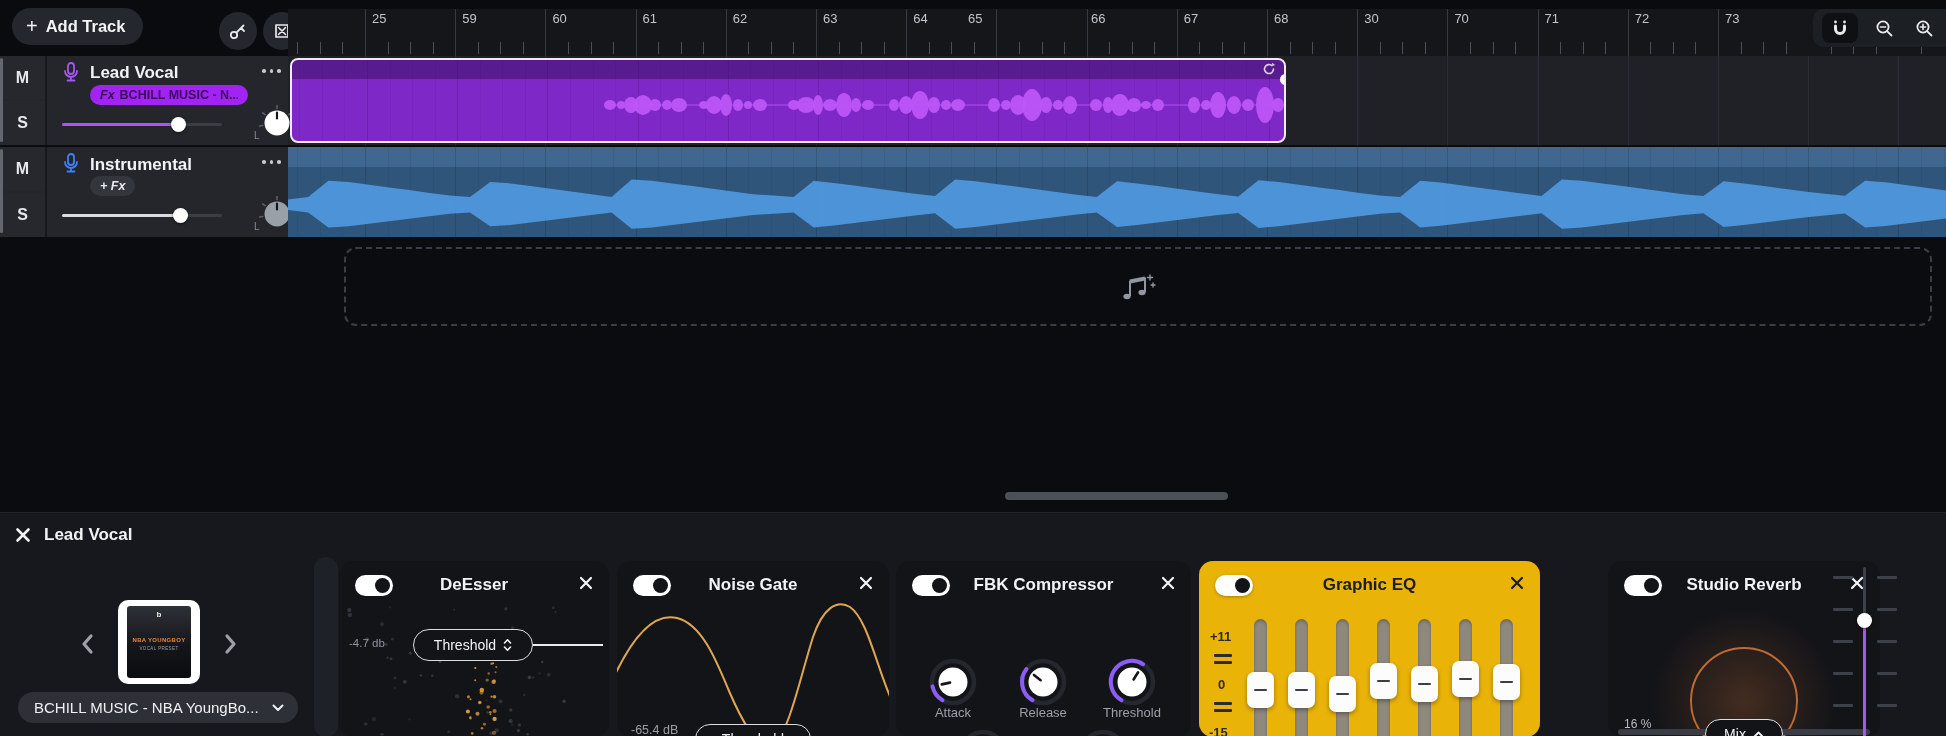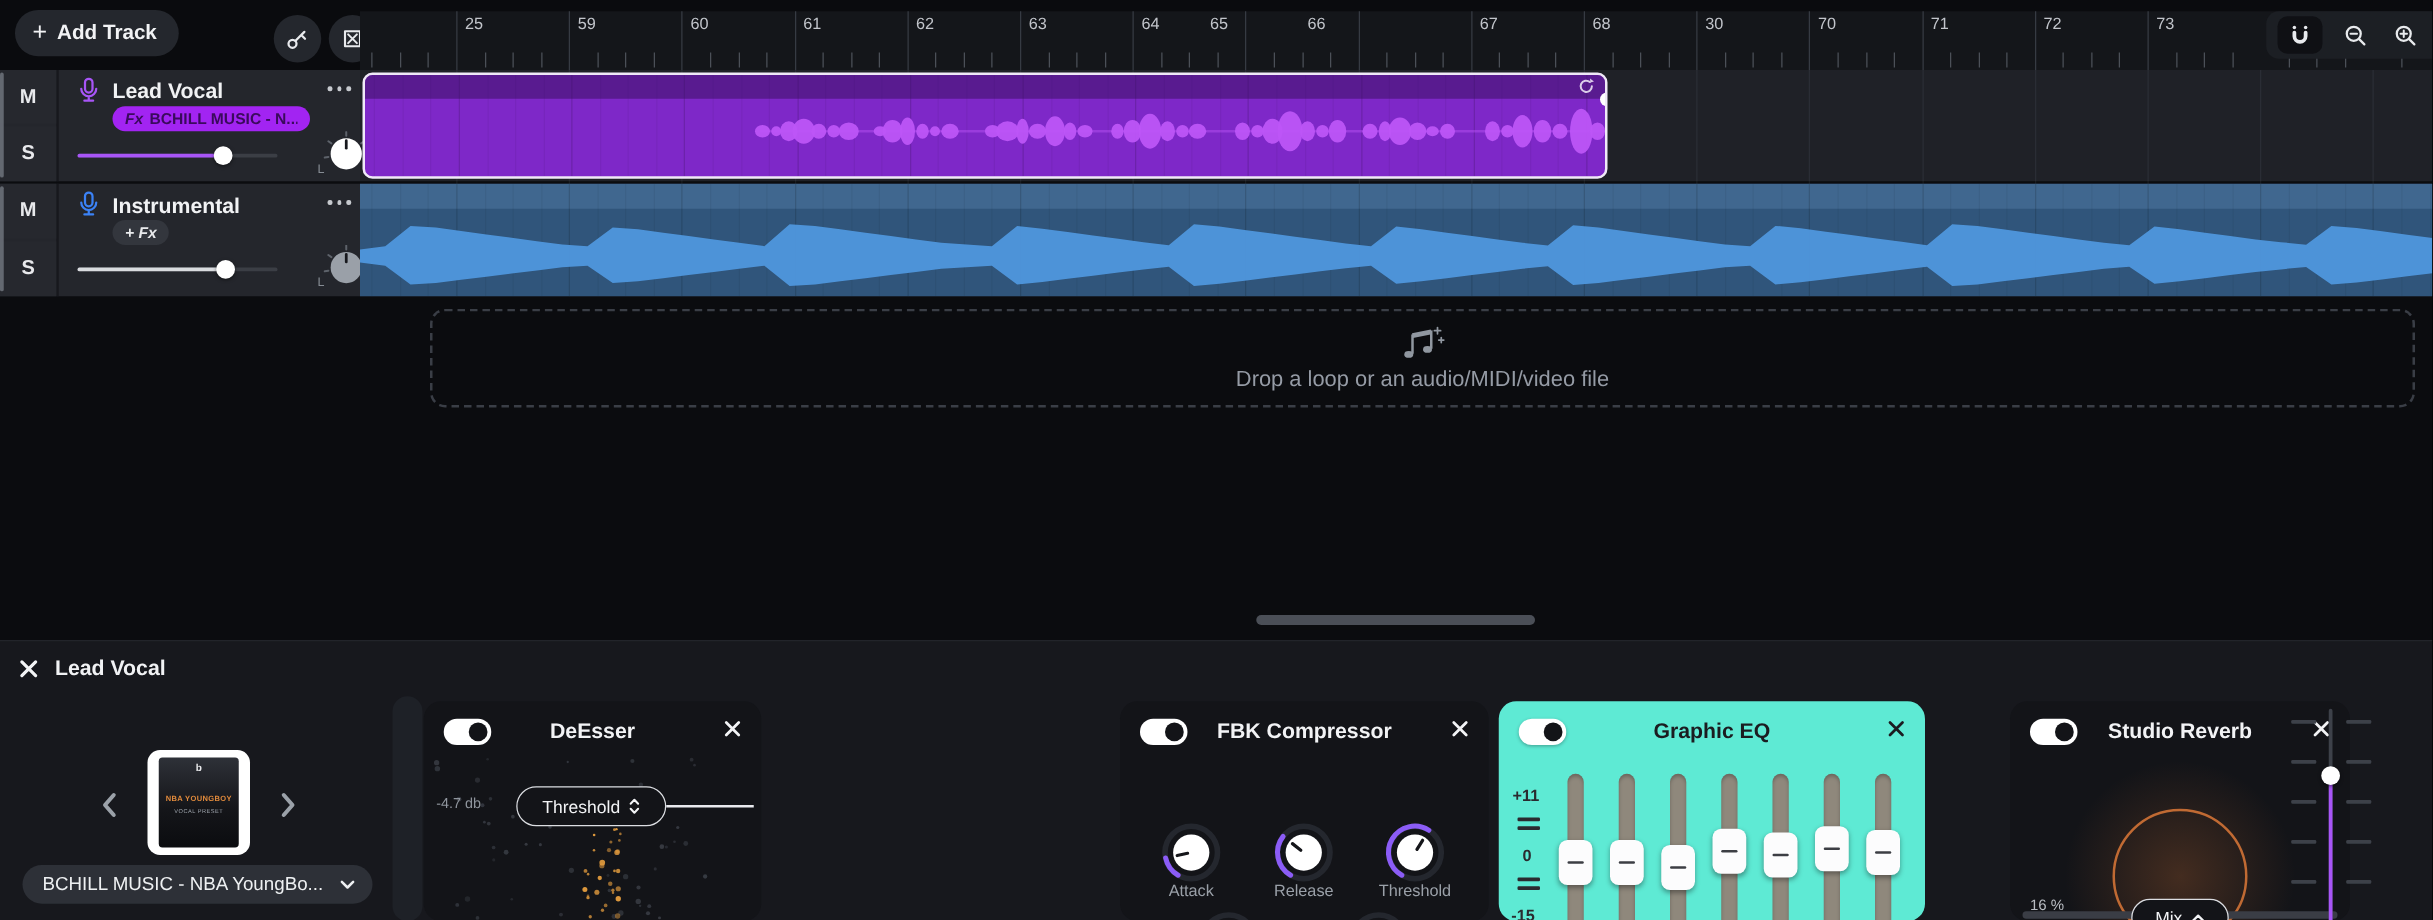--- a/index.html
+++ b/index.html
@@ -66,21 +66,21 @@
              display:flex;flex-direction:column;align-items:center;overflow:hidden;}
   .art-brand{font-size:8px;font-weight:700;color:#e9eaec;margin-top:4px;}
   .art-title{font-size:6px;font-weight:700;color:#e08a3c;letter-spacing:.3px;margin-top:18px;white-space:nowrap;}
   .art-sub{font-size:4.5px;color:#9aa0a8;margin-top:3px;letter-spacing:.4px;}
   .carousel-chev{top:116px;width:26px;height:30px;display:flex;align-items:center;justify-content:center;}
   .preset-dd{left:18px;top:179px;width:280px;height:31px;border-radius:16px;background:#2d3037;
              display:flex;align-items:center;padding:0 14px 0 16px;box-sizing:border-box;gap:8px;}
   .preset-dd span{font-size:15px;color:#eef0f2;white-space:nowrap;overflow:hidden;flex:1;}
   .rack-strip{left:314px;top:44px;width:24px;height:180px;background:#1e2127;border-radius:12px;}
   .fx-card{top:48px;height:176px;border-radius:14px;background:#131418;overflow:hidden;}
-  .fx-card.light{background:#5eead4;}
+  .fx-card.light{background:#eab308;}
   .fx-title{position:absolute;top:14px;left:0;right:0;text-align:center;font-size:17px;font-weight:700;color:#f2f3f5;}
   .fx-card.light .fx-title{color:#1b1c20;}
   .toggle{position:absolute;left:16px;top:14px;width:38px;height:21px;border-radius:11px;background:#fff;}
   .toggle i{position:absolute;right:3px;top:3px;width:15px;height:15px;border-radius:50%;background:#131418;}
   .fx-close{position:absolute;right:14px;top:13px;width:18px;height:18px;}
   .pill{position:absolute;border:1.5px solid #dcdee2;border-radius:16px;background:#131418;
         display:flex;align-items:center;justify-content:center;gap:7px;font-size:14px;color:#f2f3f5;box-sizing:border-box;}
   .readout{position:absolute;font-size:11.5px;color:#8f959d;}
   .knob-label{position:absolute;font-size:13px;color:#9aa0a8;text-align:center;width:80px;}
   .eq-scale{position:absolute;font-size:13px;font-weight:700;color:#2a2b2f;}
@@ -128,21 +128,21 @@
         <div class="bar-num" style="left: 354.6px;">61</div>
         <div class="bar-line" style="left: 437.8px;"></div>
         <div class="bar-num" style="left: 444.8px;">62</div>
         <div class="bar-line" style="left: 528px;"></div>
         <div class="bar-num" style="left: 535px;">63</div>
         <div class="bar-line" style="left: 618.2px;"></div>
         <div class="bar-num" style="left: 625.2px;">64</div>
         <div class="bar-line" style="left: 708.4px;"></div>
         <div class="bar-num" style="left: 680px;">65</div>
         <div class="bar-line" style="left: 798.6px;"></div>
-        <div class="bar-num" style="left: 758px;">66</div>
+        <div class="bar-num" style="left: 803px;">66</div>
         <div class="bar-line" style="left: 888.8px;"></div>
         <div class="bar-num" style="left: 895.8px;">67</div>
         <div class="bar-line" style="left: 979px;"></div>
         <div class="bar-num" style="left: 986px;">68</div>
         <div class="bar-line" style="left: 1069.2px;"></div>
         <div class="bar-num" style="left: 1076.2px;">30</div>
         <div class="bar-line" style="left: 1159.4px;"></div>
         <div class="bar-num" style="left: 1166.4px;">70</div>
         <div class="bar-line" style="left: 1249.6px;"></div>
         <div class="bar-num" style="left: 1256.6px;">71</div>
@@ -517,21 +517,20 @@
   </div>
 
   <div class="abs dropzone">
     <svg width="36" height="28" viewBox="0 0 36 28">
       <path d="M10 23 V8.5 L25 5.5 V19" fill="none" stroke="#9097a0" stroke-width="2"></path>
       <path d="M10 8.5 L25 5.5" stroke="#9097a0" stroke-width="4"></path>
       <ellipse cx="7" cy="23.5" rx="3.6" ry="2.7" fill="#9097a0"></ellipse>
       <ellipse cx="22" cy="19.5" rx="3.6" ry="2.7" fill="#9097a0"></ellipse>
       <path d="M30 2 v5 M27.5 4.5 h5 M33 10 v4 M31 12 h4" stroke="#9097a0" stroke-width="1.4" stroke-linecap="round"></path>
     </svg>
-    <div class="dz-text">Drop a loop or an audio/MIDI/video file</div>
   </div>
 
   <div class="abs hscroll"></div>
 
   <div class="abs bottom">
     <svg class="abs" style="left:14px;top:13px;" width="18" height="18" viewBox="0 0 18 18">
       <path d="M3.5 3.5 L14.5 14.5 M14.5 3.5 L3.5 14.5" stroke="#f2f3f5" stroke-width="2.6" stroke-linecap="round"></path>
     </svg>
     <div class="abs crumb-label" style="left:44px;top:12px;">Lead Vocal</div>
 
@@ -651,20 +650,36 @@
       <div class="abs" style="left:194px;top:83px;width:70px;height:1.5px;background:#e9eaee;"></div>
       <div class="readout" style="left:10px;top:76px;">-4.7 db</div>
       <div class="pill" style="left:74px;top:68px;width:120px;height:32px;">
         <span>Threshold</span>
         <svg width="9" height="14" viewBox="0 0 9 14">
           <path d="M1.5 5 L4.5 1.8 L7.5 5 M1.5 9 L4.5 12.2 L7.5 9" fill="none" stroke="#f2f3f5" stroke-width="1.6" stroke-linecap="round" stroke-linejoin="round"></path>
         </svg>
       </div>
     </div>
 
+    <div class="abs fx-card" style="left:617px;width:272px;">
+      <div class="toggle">
+          <i></i>
+        </div>
+      <div class="fx-title">Noise Gate</div>
+      <svg class="fx-close" viewBox="0 0 18 18">
+        <path d="M4 4 L14 14 M14 4 L4 14" stroke="#f2f3f5" stroke-width="2.2" stroke-linecap="round"></path>
+      </svg>
+      <svg class="svg-abs" width="272" height="176">
+        <path d="M-4 118 C 18 70, 40 52, 60 57 C 84 63, 98 96, 112 130 C 125 160, 138 184, 153 184 C 170 182, 182 120, 196 76 C 206 47, 220 38, 233 46 C 250 58, 258 100, 274 138" fill="none" stroke="#dfa652" stroke-width="2"></path>
+      </svg>
+      <div class="readout" style="left:14px;top:162px;font-size:12.5px;color:#9aa0a8;">-65.4 dB</div>
+      <div class="pill" style="left:78px;top:163px;width:116px;height:30px;">
+        <span>Threshold</span>
+      </div>
+    </div>
 
     <div class="abs fx-card" style="left:896px;width:295px;">
       <div class="toggle">
           <i></i>
         </div>
       <div class="fx-title">FBK Compressor</div>
       <svg class="fx-close" viewBox="0 0 18 18">
         <path d="M4 4 L14 14 M14 4 L4 14" stroke="#f2f3f5" stroke-width="2.2" stroke-linecap="round"></path>
       </svg>
       <svg class="svg-abs" id="compKnobs" width="295" height="176">

